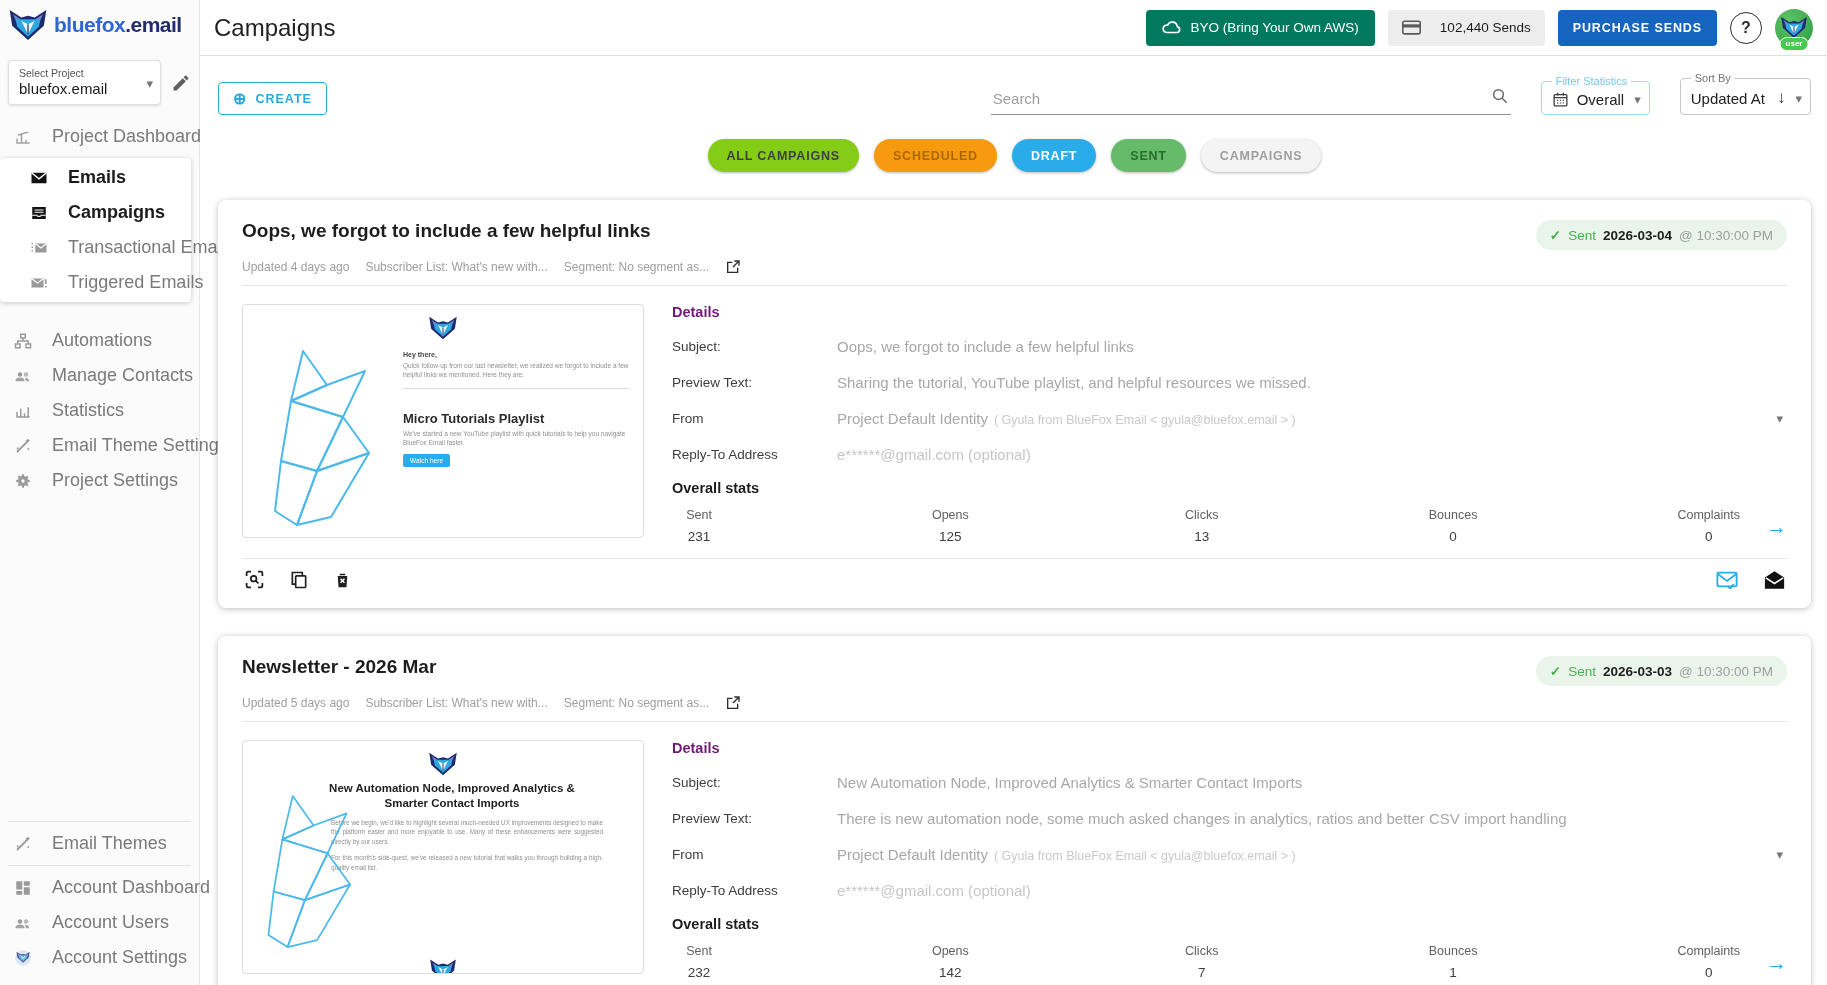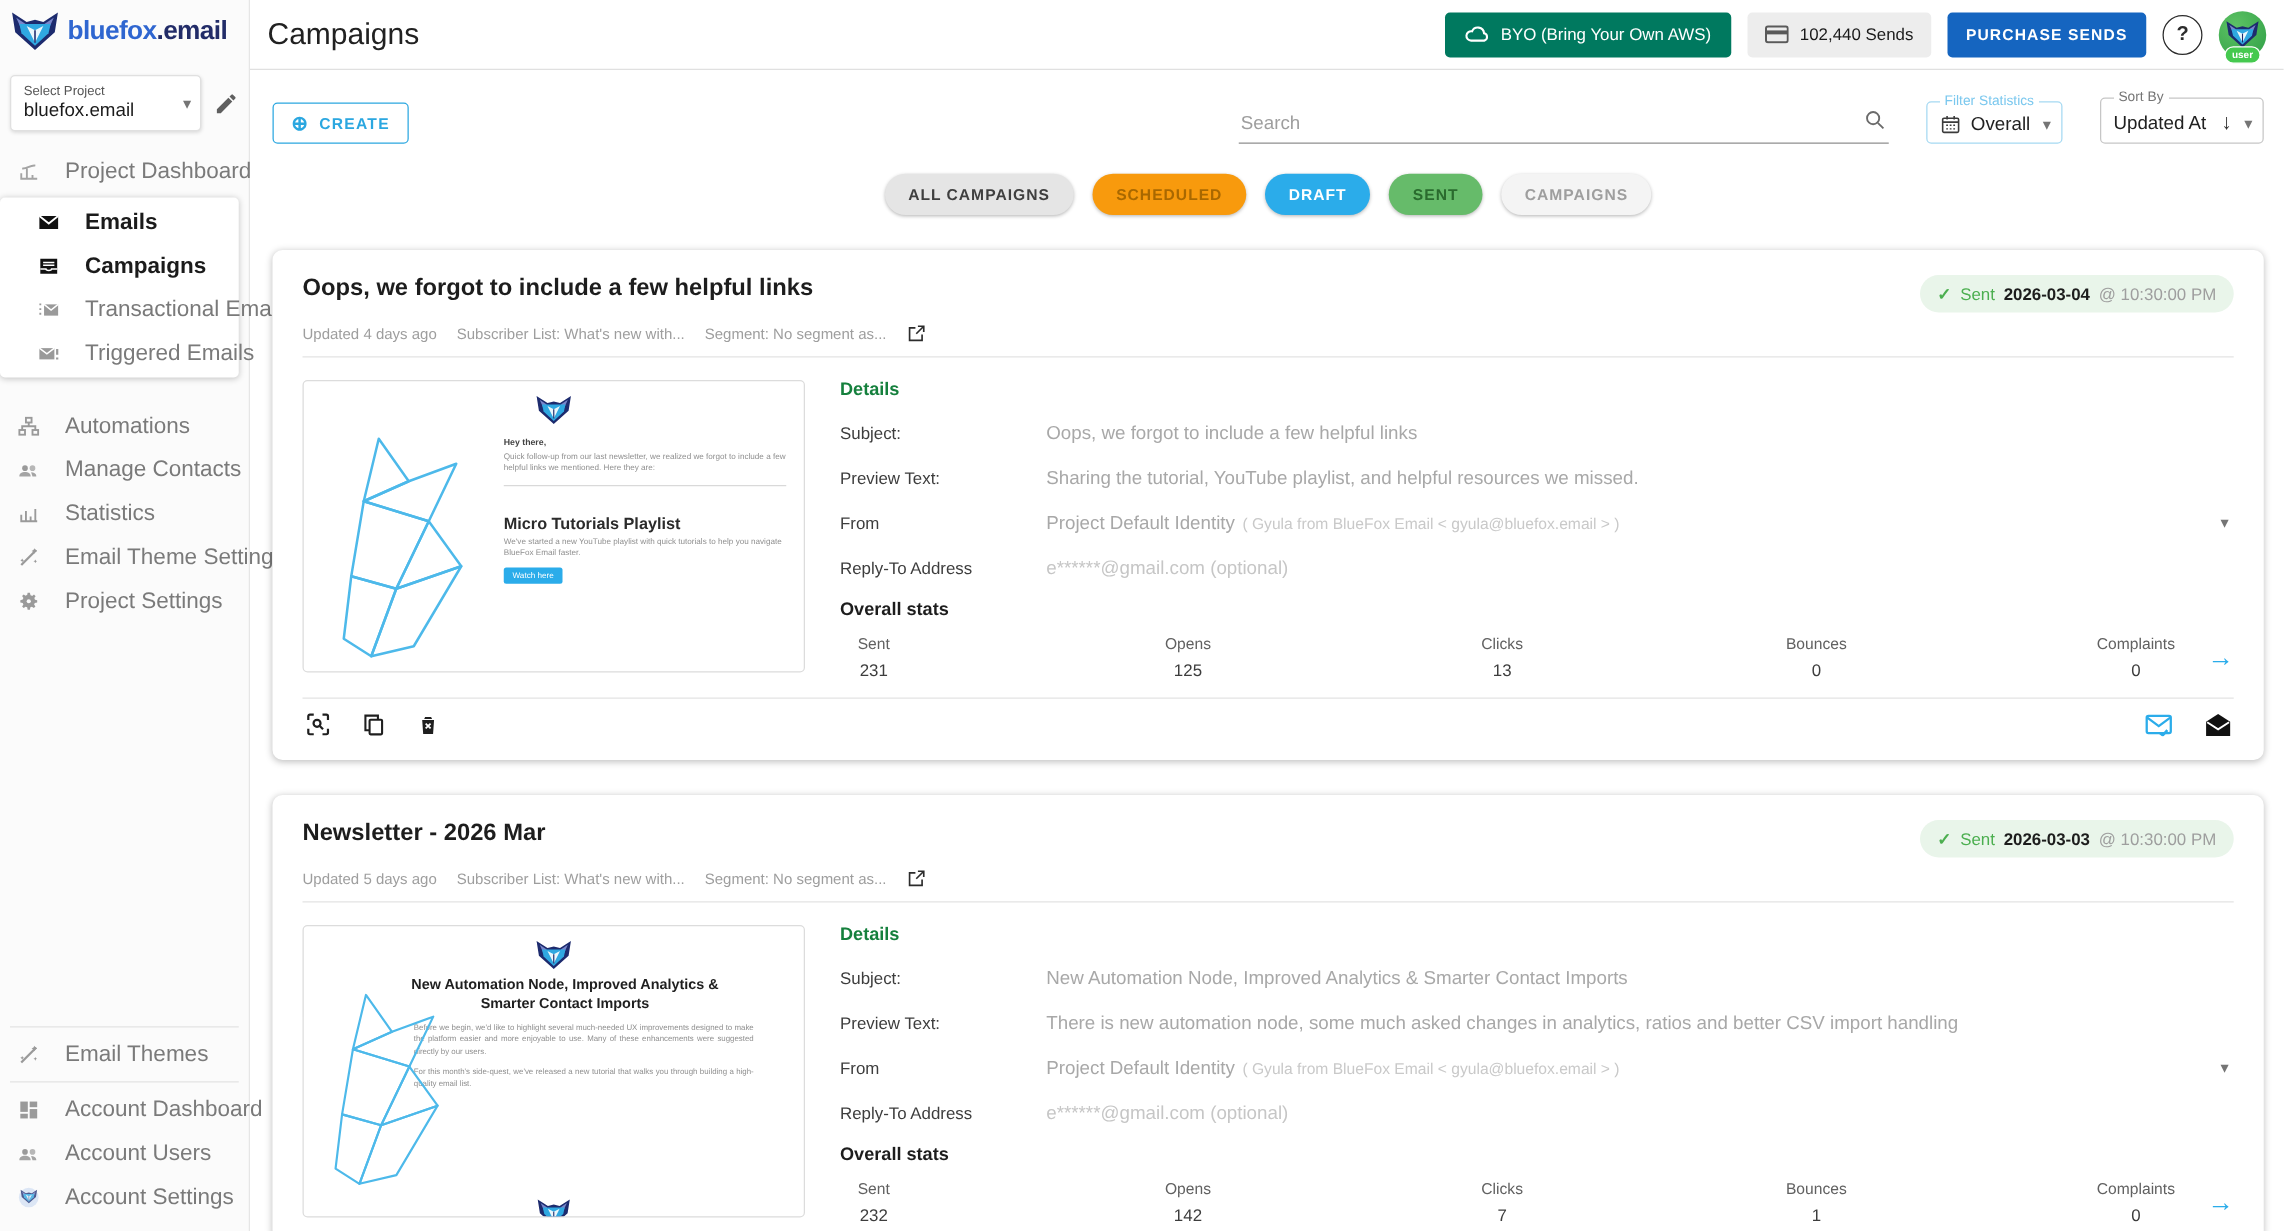--- a/index.html
+++ b/index.html
@@ -45,21 +45,21 @@
 
   
   .main { flex:1; display:flex; flex-direction:column; min-width:0; }
   .topbar {
     height:56px; min-height:56px; display:flex; align-items:center;
     padding:0 14px 0 14px; border-bottom:1px solid #e0e0e0; gap:13px;
   }
   .h-title { font-size:24px; font-weight:500; color:#212121; margin-right:auto; }
   .btn { border:none; border-radius:4px; height:36px; display:inline-flex; align-items:center; gap:9px; cursor:pointer; font-family:inherit; }
   .btn-byo { background:#00795f; color:#fff; font-size:13.5px; font-weight:500; padding:0 16px; }
-  .chip-sends { background:#ededed; color:#1b1b1b; font-size:13.5px; font-weight:500; padding:0 14px; height:36px; border-radius:4px; display:inline-flex; align-items:center; gap:9px; cursor:pointer; }
+  .chip-sends { background:#ededed; color:#1b1b1b; font-size:13.5px; font-weight:500; padding:0 14px; height:36px; border-radius:4px; display:inline-flex; align-items:center; gap:19px; cursor:pointer; }
   .btn-purchase { background:#1565c0; color:#fff; font-size:12.5px; font-weight:700; letter-spacing:0.9px; padding:0 15px; }
   .help-btn {
     width:32px; height:32px; border-radius:50%; border:1.5px solid #2c2c2c; background:#fff;
     font-size:16px; font-weight:700; color:#2c2c2c; display:flex; align-items:center; justify-content:center; cursor:pointer;
   }
   .avatar { position:relative; width:38px; height:38px; cursor:pointer; flex:none; }
   .avatar .ava-circle { width:38px; height:38px; border-radius:50%; background:radial-gradient(circle at 35% 30%, #5dc264, #2e9e45); overflow:hidden; display:flex; align-items:center; justify-content:center; }
   .ava-badge {
     position:absolute; left:50%; bottom:-4px; transform:translateX(-50%);
     background:#45c94f; color:#fff; font-size:8px; font-weight:700; line-height:1;
@@ -93,21 +93,21 @@
   .f-sort legend { color:#757575; }
   .sort-down { font-size:17px; color:#333; margin-left:4px; }
 
   
   .tabs { display:flex; justify-content:center; gap:15px; margin-top:24px; }
   .pill {
     height:33px; border-radius:17px; padding:0 19px; border:none; cursor:pointer;
     font-size:12.5px; font-weight:700; letter-spacing:0.8px; font-family:inherit;
     display:inline-flex; align-items:center; box-shadow:0 1px 3px rgba(0,0,0,0.28);
   }
-  .pill-all { background:#e5e5e5; color:#3f3f3f; }
+  .pill-all { background:#84cc16; color:#3f3f3f; }
   .pill-scheduled { background:#f89a0d; color:#a96800; }
   .pill-draft { background:#2bacea; color:#ffffff; }
   .pill-sent { background:#66bb6a; color:#2a6b2e; }
   .pill-archived { background:#f4f4f4; color:#9e9e9e; }
 
   
   .card {
     background:#fff; border-radius:8px; box-shadow:0 1px 6px rgba(0,0,0,0.25);
     margin-top:28px; padding:20px 24px 12px 24px;
   }
@@ -138,21 +138,21 @@
   .em-p { font-size:6.5px; color:#8f8f8f; line-height:1.45; margin-top:3px; }
   .em-hr { border-top:1px solid #d9d9d9; margin:8px 0 6px 0; }
   .em-h { font-size:13px; font-weight:700; color:#2b2b2b; margin-top:22px; }
   .em-btn { display:inline-block; background:#2bacea; color:#fff; font-size:6.5px; padding:3px 7px; border-radius:2px; margin-top:6px; }
   .em-head2 { font-size:11.5px; font-weight:700; color:#1f1f1f; text-align:center; line-height:1.3; padding:4px 56px 0 74px; }
   .em-body2 { font-size:6.3px; color:#8f8f8f; line-height:1.5; padding:7px 40px 0 88px; text-align:justify; }
   .em-art2 { position:absolute; left:8px; top:48px; }
   .em-footlogo { position:absolute; left:50%; bottom:-12px; transform:translateX(-50%); }
 
   .details { flex:1; padding-left:28px; min-width:0; }
-  .d-heading { font-size:14.5px; font-weight:700; color:#15803d; margin-bottom:16px; }
+  .d-heading { font-size:14.5px; font-weight:700; color:#701a75; margin-bottom:16px; }
   .drow { display:flex; align-items:center; min-height:20px; margin-bottom:16px; }
   .dlabel { width:165px; min-width:165px; font-size:13.5px; color:#3d3d3d; }
   .dvalue { font-size:15px; color:#a8a8a8; }
   .dident { font-size:12.5px; color:#c9c9c9; margin-left:6px; }
   .drow-from { position:relative; padding-right:30px; }
   .from-chevron { position:absolute; right:4px; top:50%; transform:translateY(-50%); color:#757575; font-size:13px; cursor:pointer; }
   .stats-heading { font-size:14.5px; font-weight:700; color:#1d1d1d; margin:4px 0 12px 0; }
   .stats-row { display:flex; align-items:center; }
   .stat-cols { flex:1; display:flex; justify-content:space-between; padding-right:26px; }
   .stat { text-align:center; min-width:54px; }

